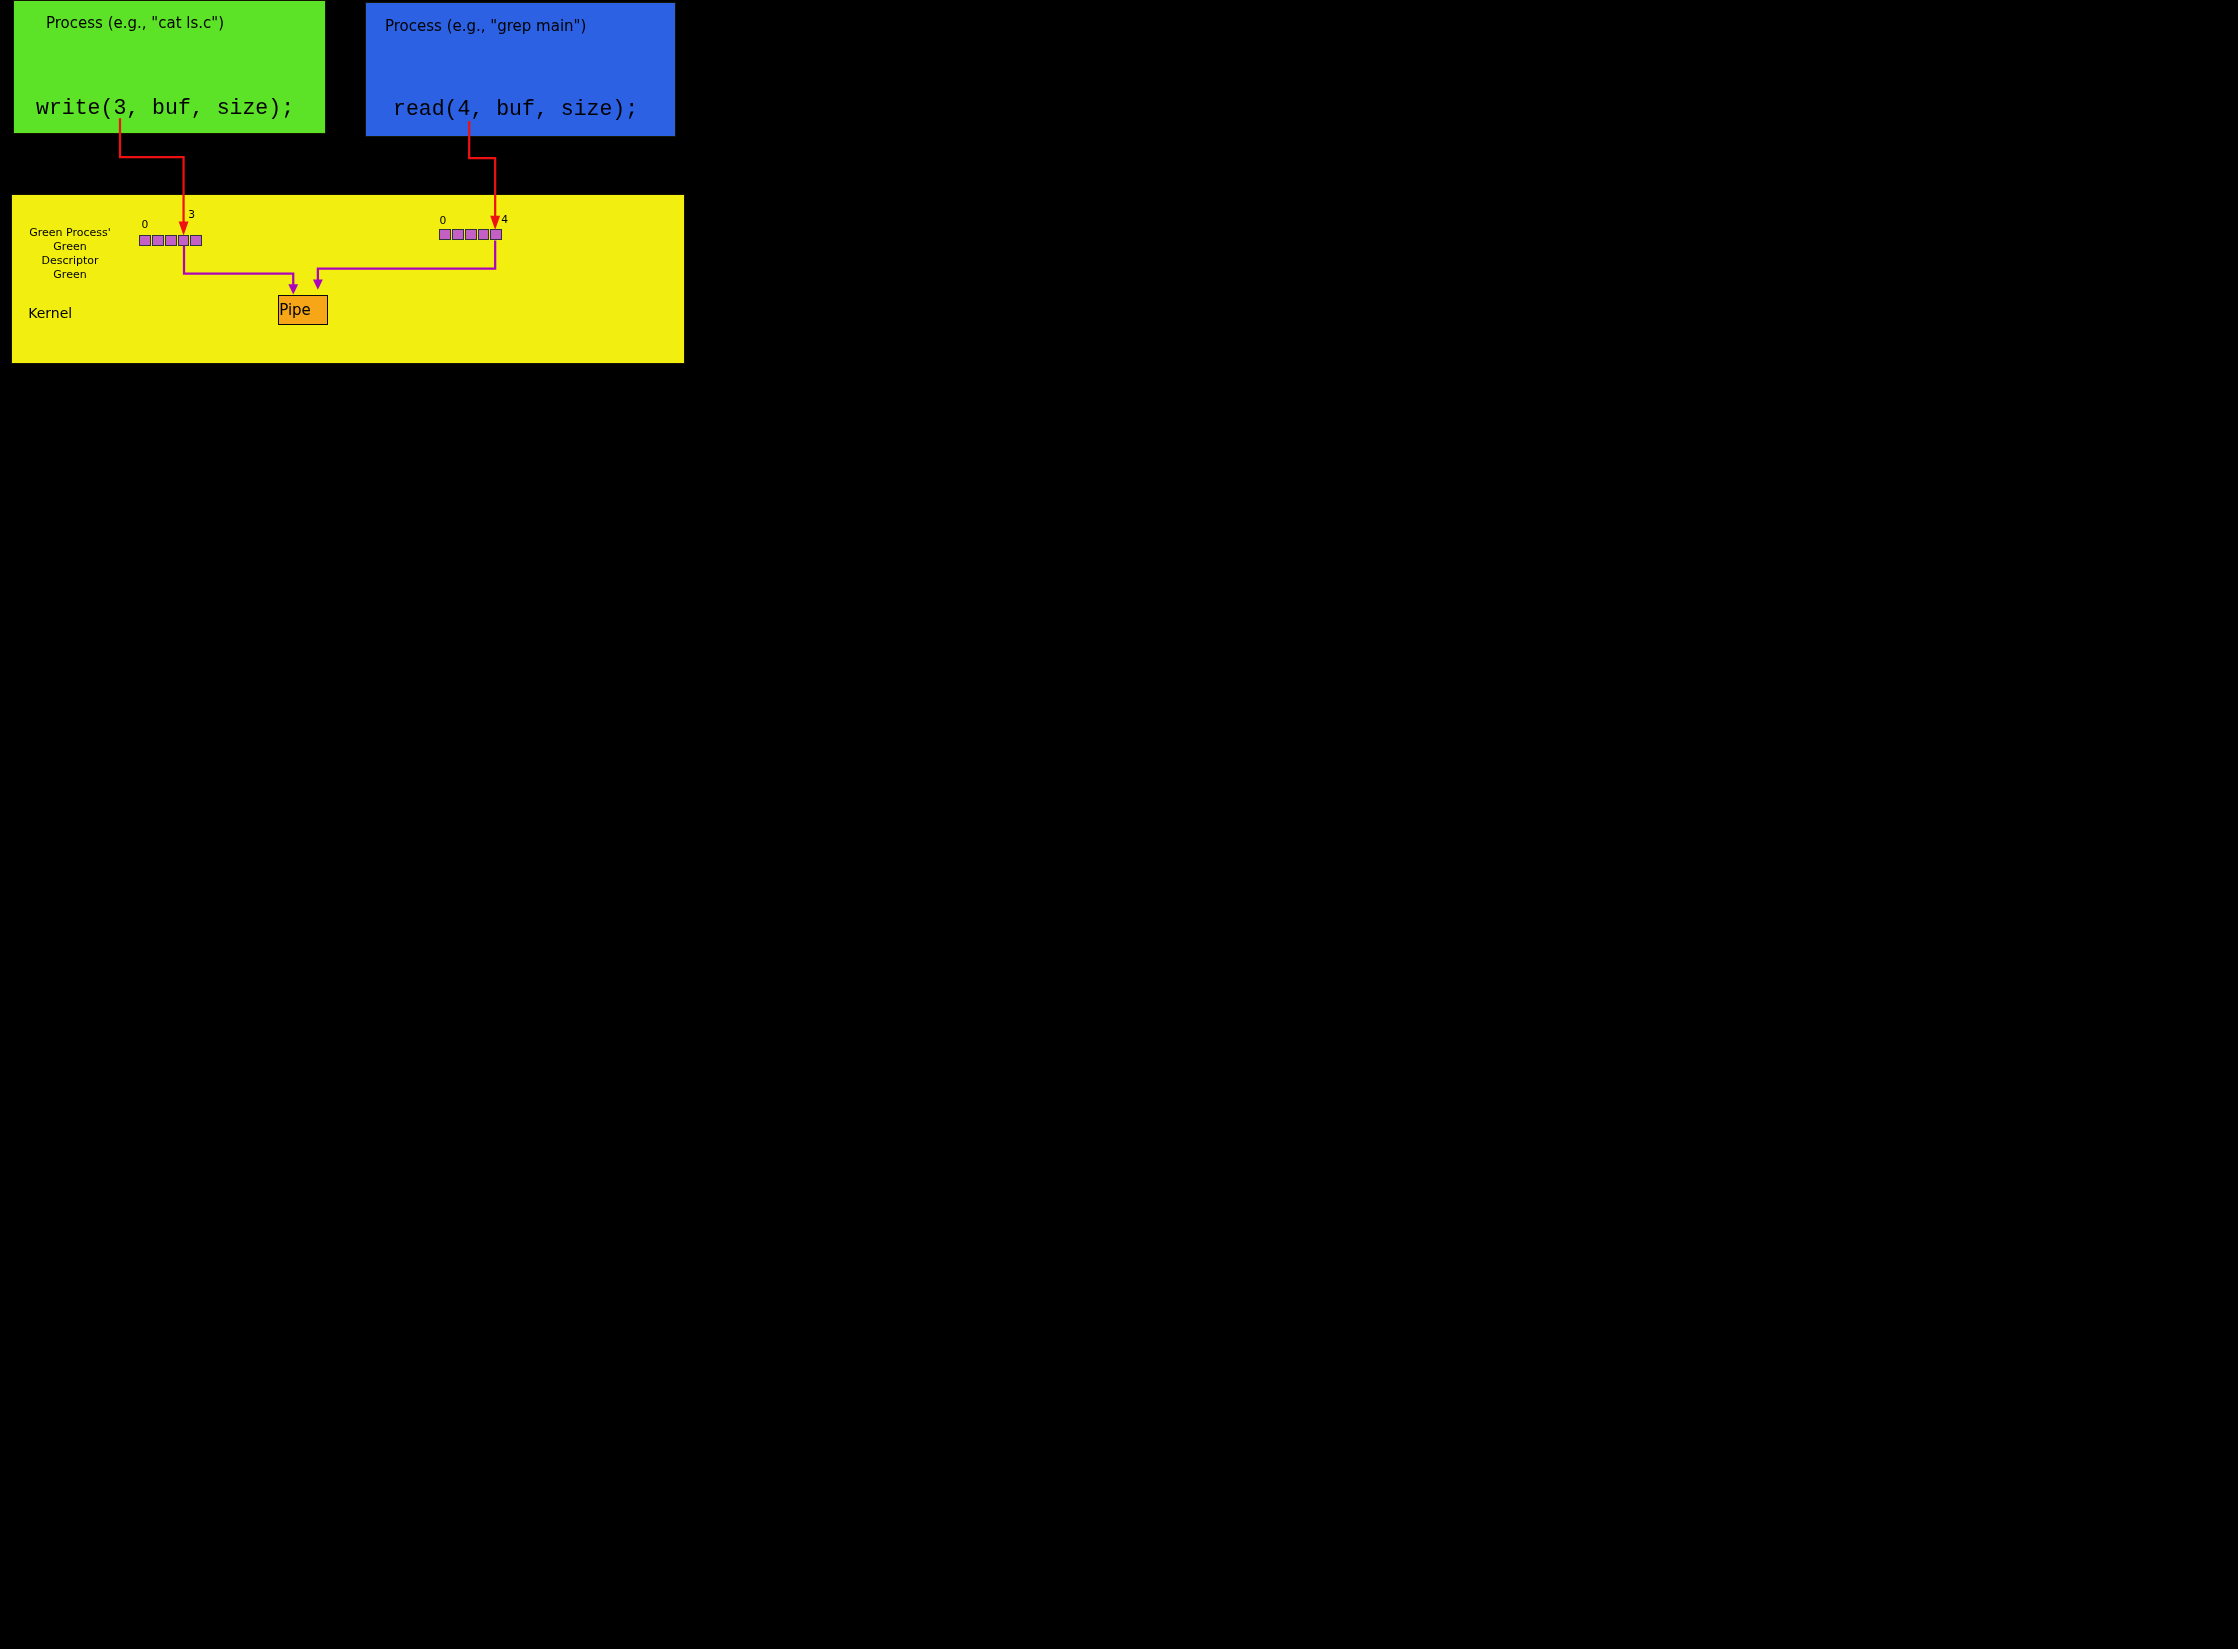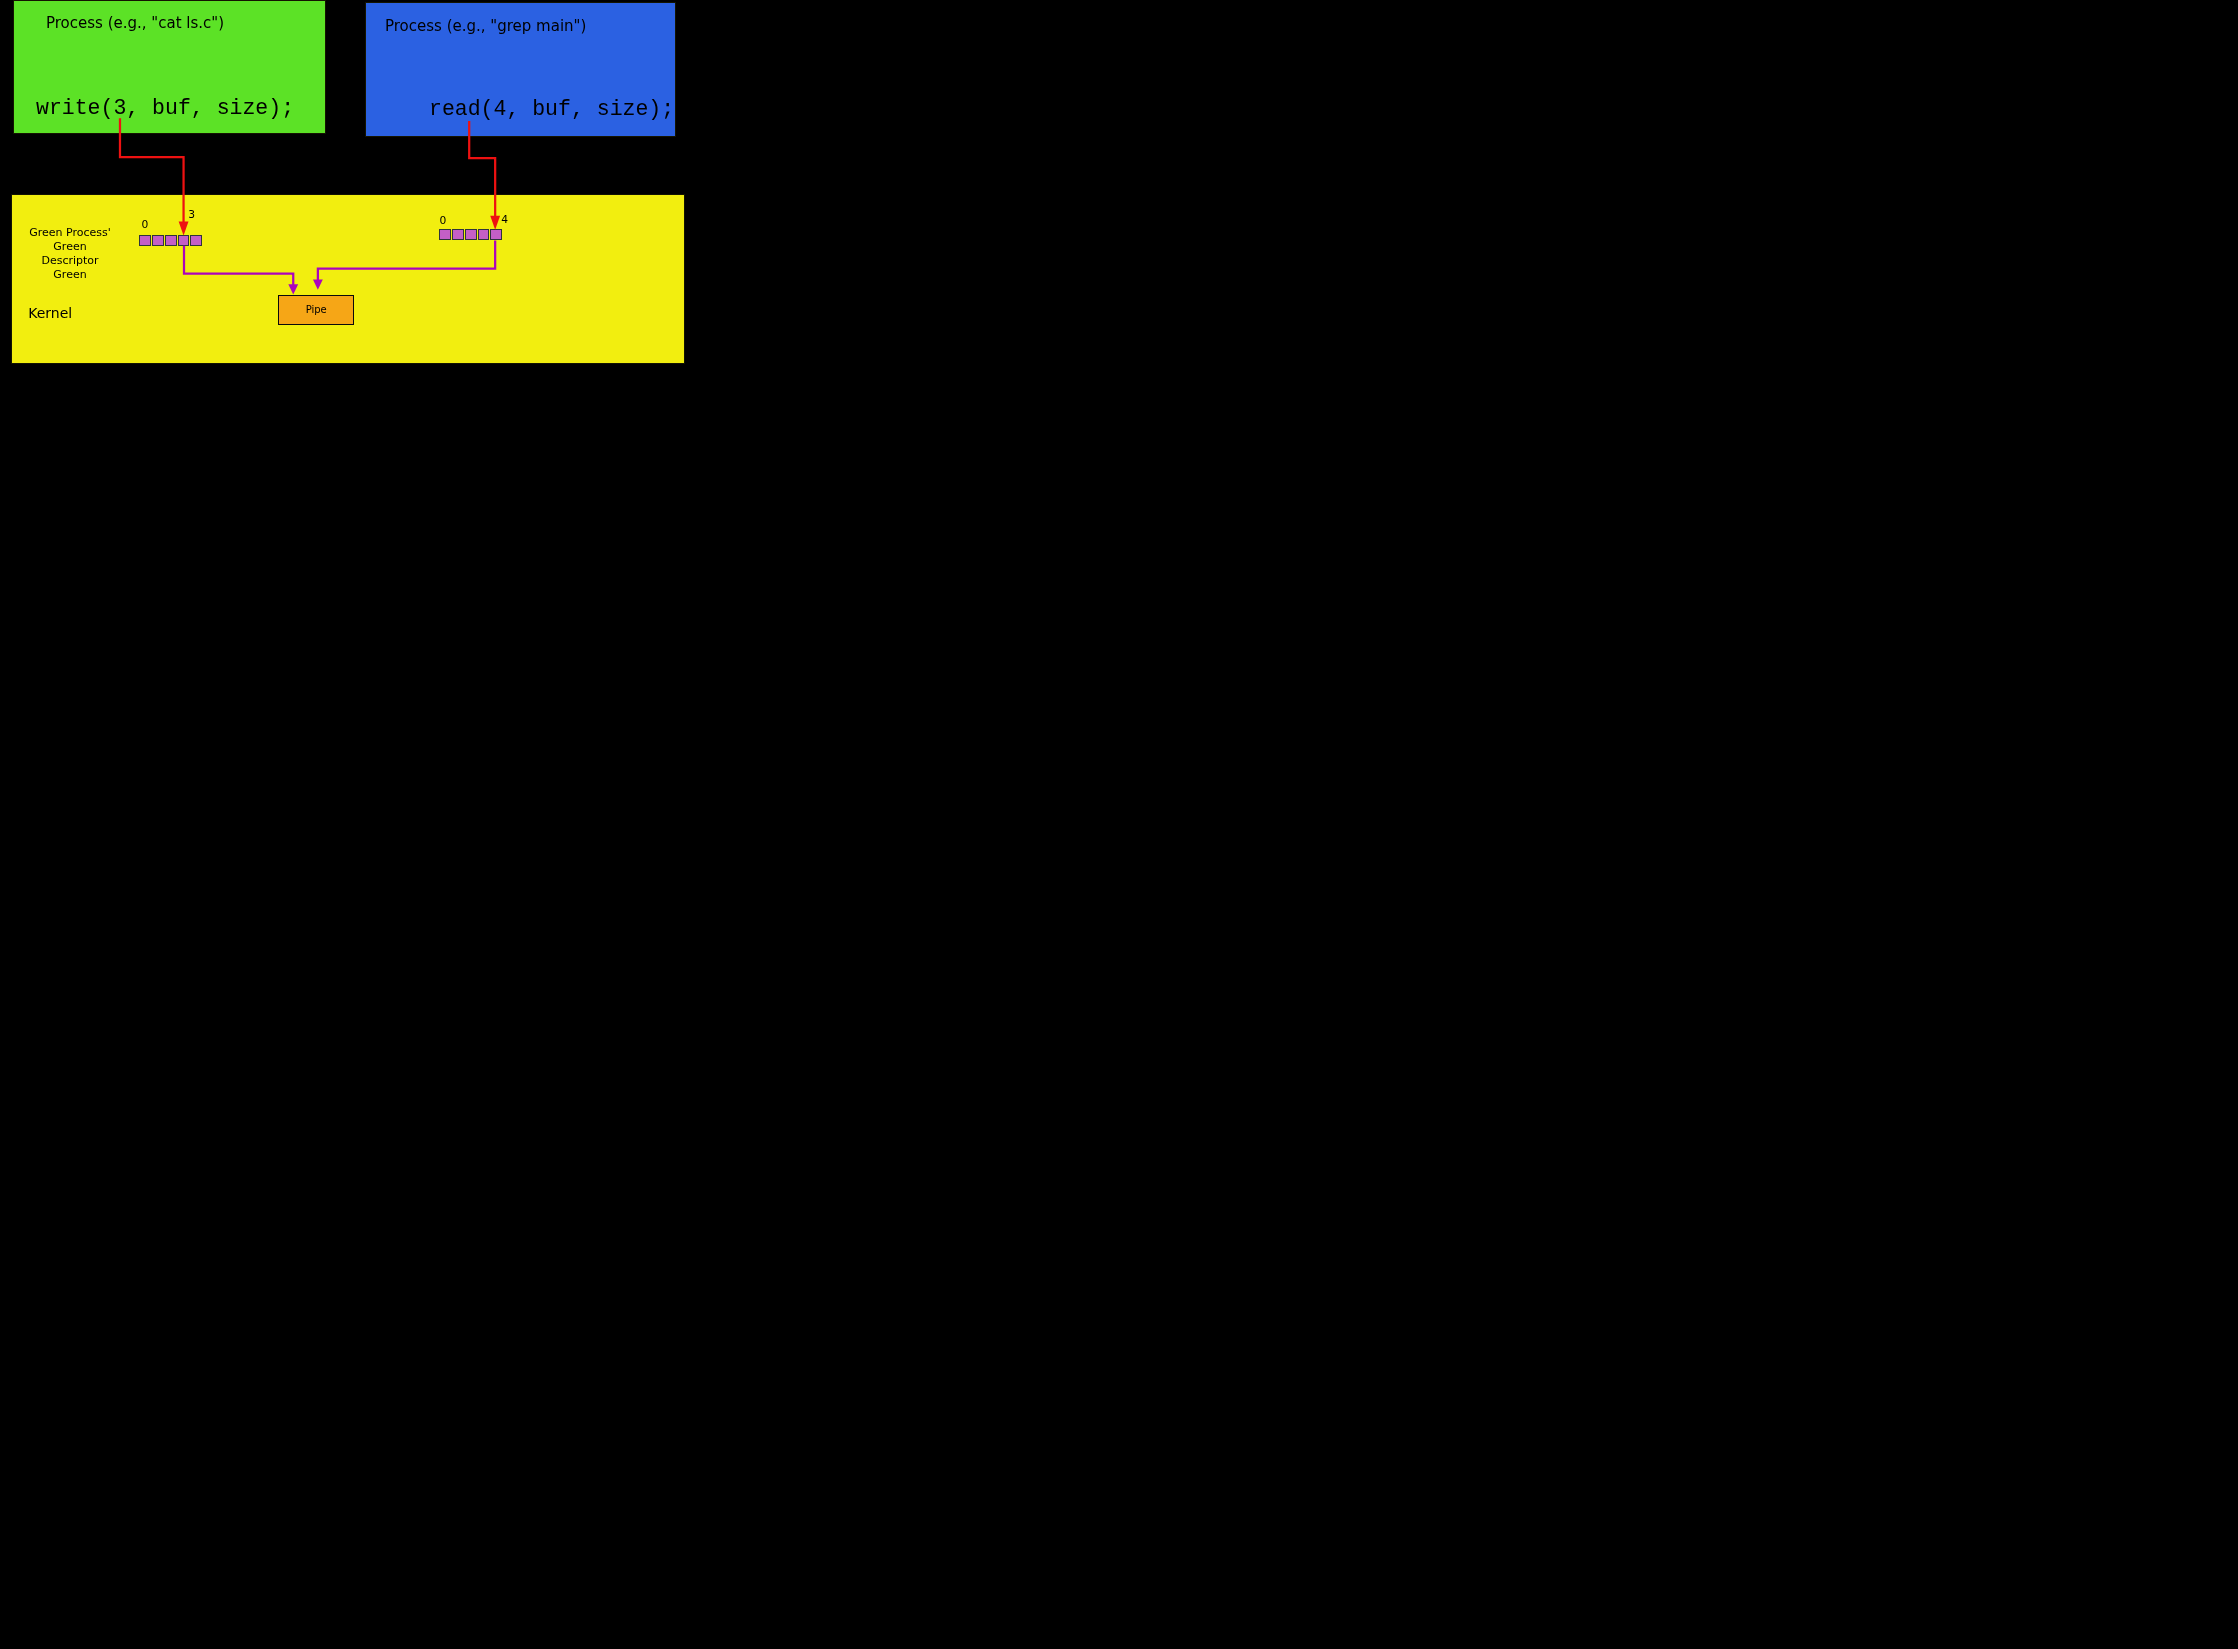--- a/index.html
+++ b/index.html
@@ -10,35 +10,35 @@
   }
   .pbox{position:absolute;box-sizing:border-box;border:1.8px solid #141400;}
   #green-box{left:13px;top:0;width:313px;height:134px;background:var(--green-process);}
   #blue-box{left:365px;top:2.2px;width:311px;height:135px;background:var(--blue-process);}
   #kernel-box{left:11.2px;top:194px;width:674px;height:170px;background:var(--kernel-yellow);border:1.3px solid #131300;}
   .box-title{position:absolute;font-size:15px;white-space:pre;}
   #green-title{left:32px;top:13.4px;}
   #blue-title{left:19px;top:14.3px;}
   .syscall{position:absolute;font-family:Liberation Mono, monospace;font-size:21.5px;white-space:pre;}
   #green-syscall{left:22px;top:95px;}
-  #blue-syscall{left:27px;top:94px;margin-left:36px;}
+  #blue-syscall{left:27px;top:94px;}
   #kernel-label{position:absolute;left:16px;top:110px;font-size:14px;}
   #fdt-label{position:absolute;left:14.3px;top:31px;width:87px;text-align:center;font-size:11px;line-height:14px;}
   .fd-table{position:absolute;display:flex;gap:0.9px;}
   #fd-left{left:127px;top:40px;}
   #fd-right{left:427px;top:34px;}
   .fd-cell{width:9.9px;height:9px;background:var(--fd-cell-fill);border:0.9px solid var(--fd-cell-border);}
   .fd-num{position:absolute;font-size:10.7px;}
   #label-left-0{left:127px;top:23px;width:11.6px;text-align:center;}
   #label-left-3{left:176px;top:13.4px;}
   #label-right-0{left:425px;top:19px;width:11.6px;text-align:center;}
   #label-right-4{left:489px;top:18px;}
-  #pipe-box{position:absolute;left:266px;top:100px;width:76px;height:29.6px;box-sizing:border-box;
-    background:var(--pipe-fill);border:1.3px solid #0a0a0a;display:flex;align-items:center;justify-content:center;
-    font-size:10px;}
+  #pipe-box{position:absolute;left:266px;top:100px;width:50px;height:29.6px;box-sizing:border-box;
+    background:var(--pipe-fill);border:1.3px solid #0a0a0a;display:flex;align-items:center;justify-content:flex-start;
+    font-size:15px;}
   #arrows{position:absolute;left:0;top:0;width:702px;height:364px;pointer-events:none;}
   .red-line{stroke:var(--red-arrow);stroke-width:5;fill:none;}
   .red-head{fill:var(--red-arrow);}
   .purple-line{stroke:var(--purple-arrow);stroke-width:5;fill:none;}
   .purple-head{fill:var(--purple-arrow);}
 </style>
 </head>
 <body>
 
 <div id="canvas" style="--background: #000000; --green-process: #5ce226; --blue-process: #2b61e2; --kernel-yellow: #f2ee0f; --fd-cell-fill: #c45fc6; --fd-cell-border: #2f343a; --pipe-fill: #f6a616; --red-arrow: #ee1111; --purple-arrow: #ac04bc; --text: #000000;">

